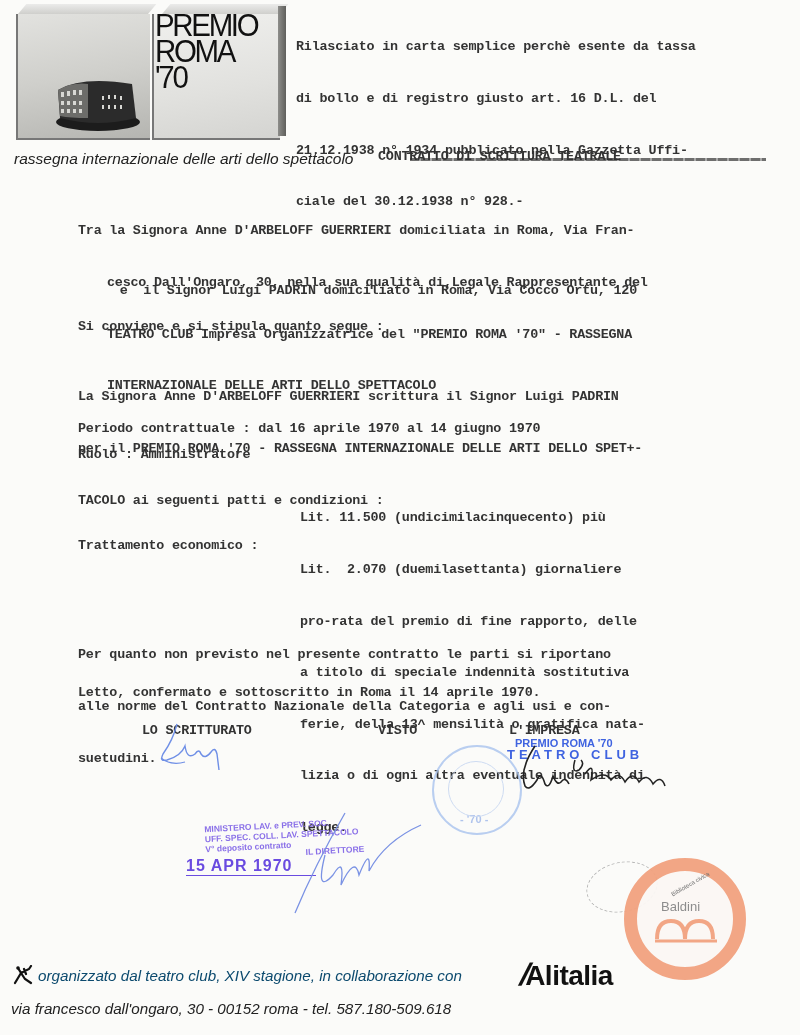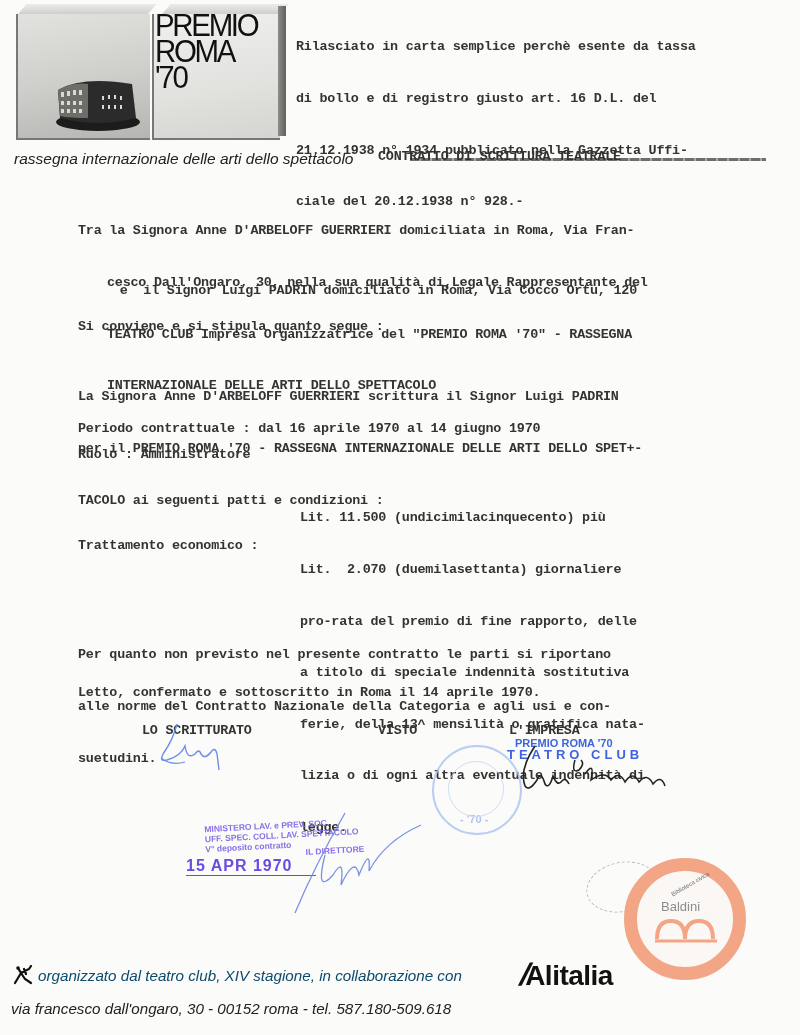--- a/index.html
+++ b/index.html
@@ -84,21 +84,21 @@
     </div>
   </div>
   <div class="tagline">rassegna internazionale delle arti dello spettacolo</div>
   <div class="dashed-rule"></div>
 </div>
 
 <div class="abs type header-note">
   <div>Rilasciato in carta semplice perchè esente da tassa</div>
   <div>di bollo e di registro giusto art. 16 D.L. del</div>
   <div>21.12.1938 n° 1934 pubblicato nella Gazzetta Uffi-</div>
-  <div>ciale del 20.12.1938 n° 928.-</div>
+  <div>ciale del 30.12.1938 n° 928.-</div>
 </div>
 
 <div class="abs type contract-title">CONTRATTO DI SCRITTURA TEATRALE</div>
 
 <div class="abs type para" style="top:188px;">
   <div>Tra la Signora Anne D'ARBELOFF GUERRIERI domiciliata in Roma, Via Fran-</div>
   <div class="indent">cesco Dall'Ongaro, 30, nella sua qualità di,Legale Rappresentante del</div>
   <div class="indent">TEATRO CLUB Impresa Organizzatrice del "PREMIO ROMA '70" - RASSEGNA</div>
   <div class="indent">INTERNAZIONALE DELLE ARTI DELLO SPETTACOLO</div>
 </div>

